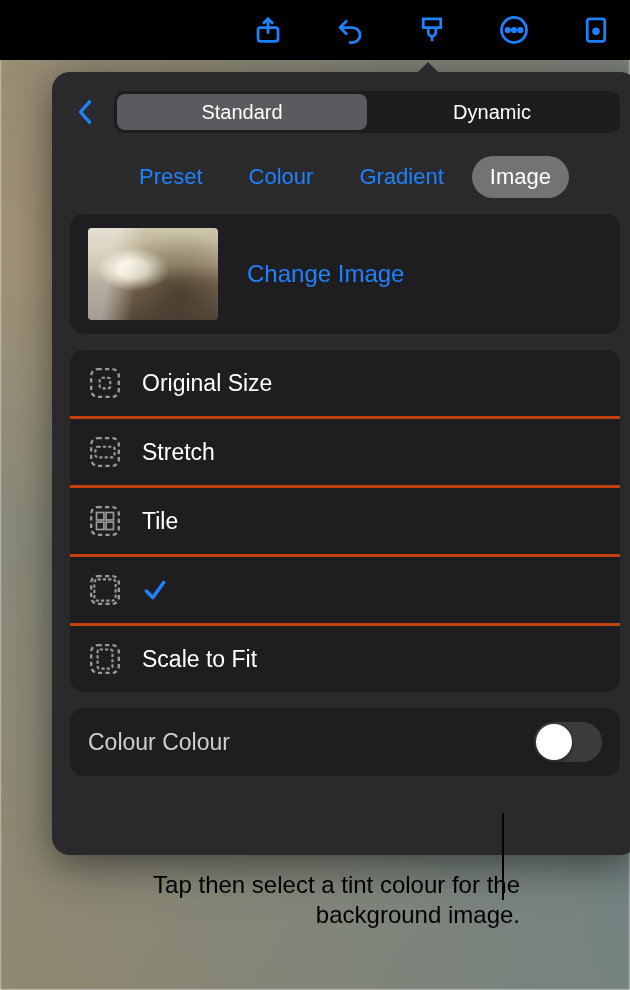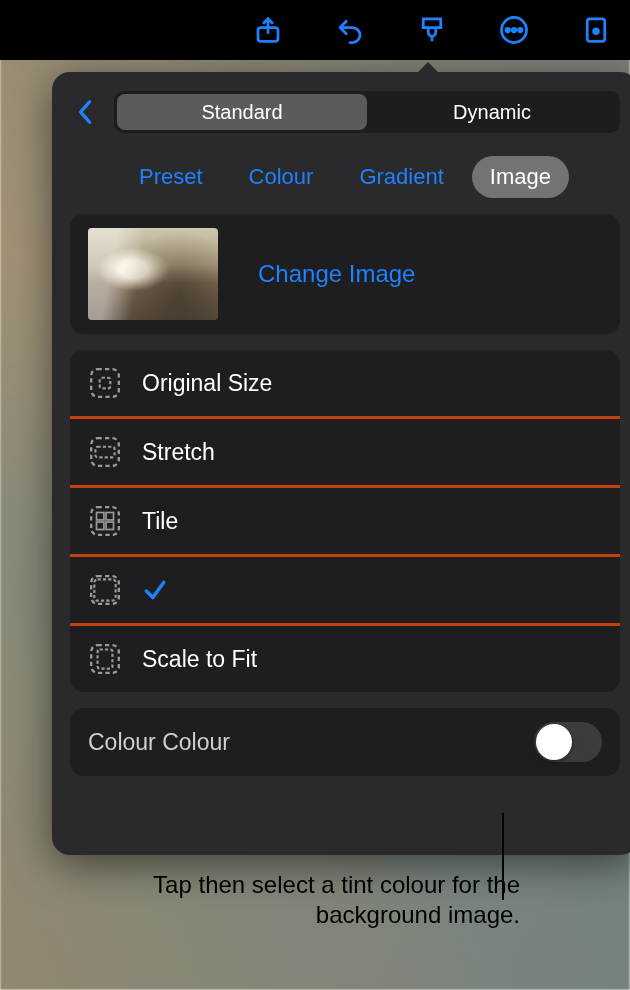--- a/index.html
+++ b/index.html
@@ -42,21 +42,21 @@
   }
   .seg-item.selected { background: #5b5b5f; }
   .pill-row {
     display: flex; gap: 10px; justify-content: center; padding: 0 4px; margin-top: 6px;
   }
   .pill {
     padding: 8px 18px; border-radius: 22px; font-size: 22px; color: #1e82ff; cursor:pointer;
   }
   .pill.active { background: #737373; color: #fff; font-weight: 500; }
   .card { background: #1e1e20; border-radius: 14px; }
-  .img-card { display: flex; align-items: center; gap: 40px; padding: 14px 18px; }
+  .img-card { display: flex; align-items: center; gap: 29px; padding: 14px 18px; }
   .thumb {
     width: 130px; height: 92px; border-radius: 4px;
     background:
       radial-gradient(ellipse at 35% 45%, #f3ead6 0%, #e9dcc0 12%, transparent 30%),
       linear-gradient(180deg, #cfc8ae 0%, #ad9e7f 40%, #7f6c53 60%, #5b4d3e 100%);
     background-blend-mode: screen, normal;
   }
   .thumb-inner {
     width: 100%; height: 100%;
     background:

